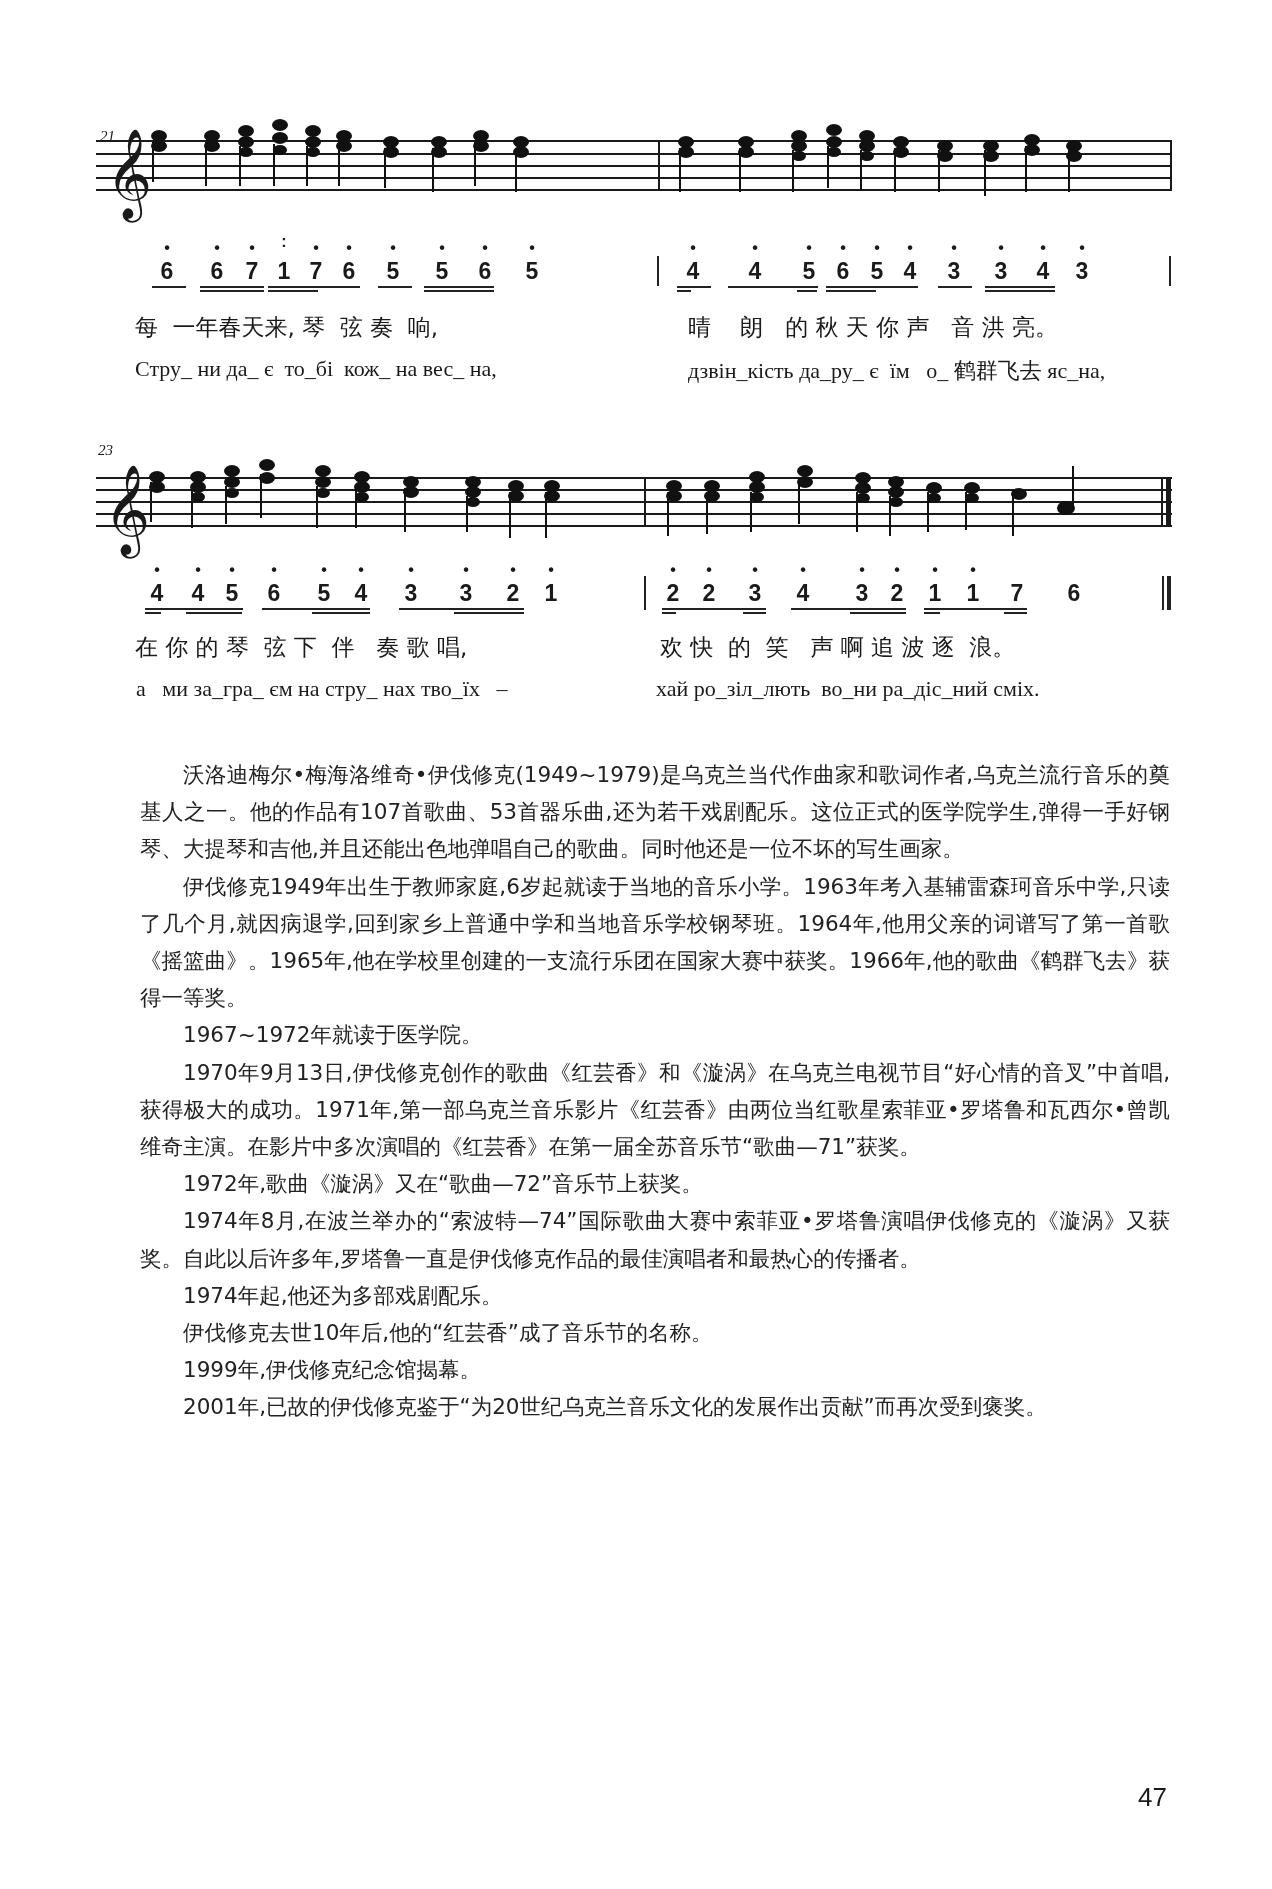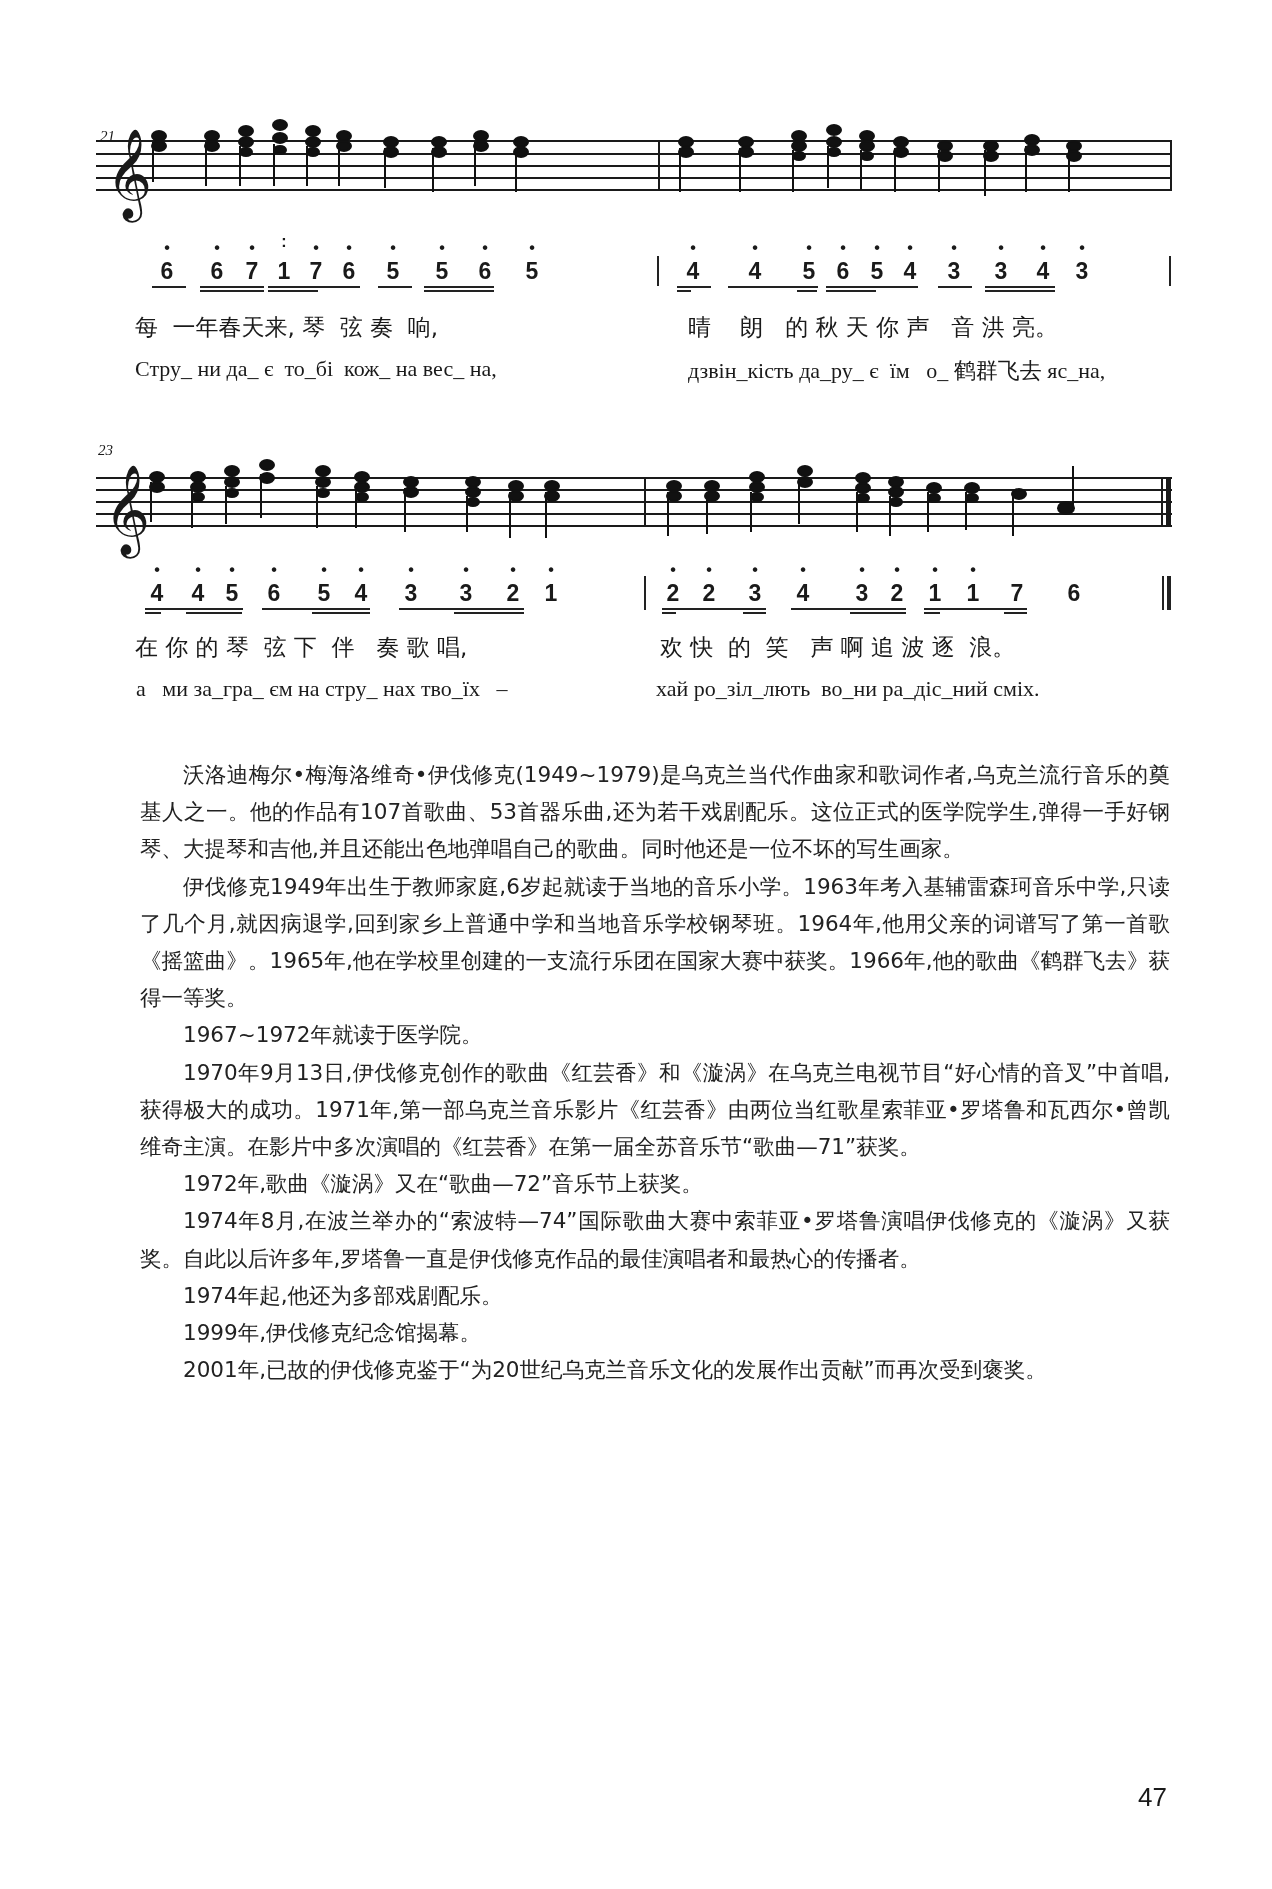--- a/index.html
+++ b/index.html
@@ -300,17 +300,18 @@
 </div>
 
 <div class="prose" style="top:756px;">
   <p>沃洛迪梅尔•梅海洛维奇•伊伐修克(1949~1979)是乌克兰当代作曲家和歌词作者,乌克兰流行音乐的奠基人之一。他的作品有107首歌曲、53首器乐曲,还为若干戏剧配乐。这位正式的医学院学生,弹得一手好钢琴、大提琴和吉他,并且还能出色地弹唱自己的歌曲。同时他还是一位不坏的写生画家。</p>
   <p>伊伐修克1949年出生于教师家庭,6岁起就读于当地的音乐小学。1963年考入基辅雷森珂音乐中学,只读了几个月,就因病退学,回到家乡上普通中学和当地音乐学校钢琴班。1964年,他用父亲的词谱写了第一首歌《摇篮曲》。1965年,他在学校里创建的一支流行乐团在国家大赛中获奖。1966年,他的歌曲《鹤群飞去》获得一等奖。</p>
   <p>1967~1972年就读于医学院。</p>
   <p>1970年9月13日,伊伐修克创作的歌曲《红芸香》和《漩涡》在乌克兰电视节目“好心情的音叉”中首唱,获得极大的成功。1971年,第一部乌克兰音乐影片《红芸香》由两位当红歌星索菲亚•罗塔鲁和瓦西尔•曾凯维奇主演。在影片中多次演唱的《红芸香》在第一届全苏音乐节“歌曲—71”获奖。</p>
   <p>1972年,歌曲《漩涡》又在“歌曲—72”音乐节上获奖。</p>
   <p>1974年8月,在波兰举办的“索波特—74”国际歌曲大赛中索菲亚•罗塔鲁演唱伊伐修克的《漩涡》又获奖。自此以后许多年,罗塔鲁一直是伊伐修克作品的最佳演唱者和最热心的传播者。</p>
   <p>1974年起,他还为多部戏剧配乐。</p>
+  <p>伊伐修克去世10年后,他的“红芸香”成了音乐节的名称。</p>
   <p>1999年,伊伐修克纪念馆揭幕。</p>
   <p>2001年,已故的伊伐修克鉴于“为20世纪乌克兰音乐文化的发展作出贡献”而再次受到褒奖。</p>
 </div>
 
 <div class="page-num">47</div>
 
 </body></html>

